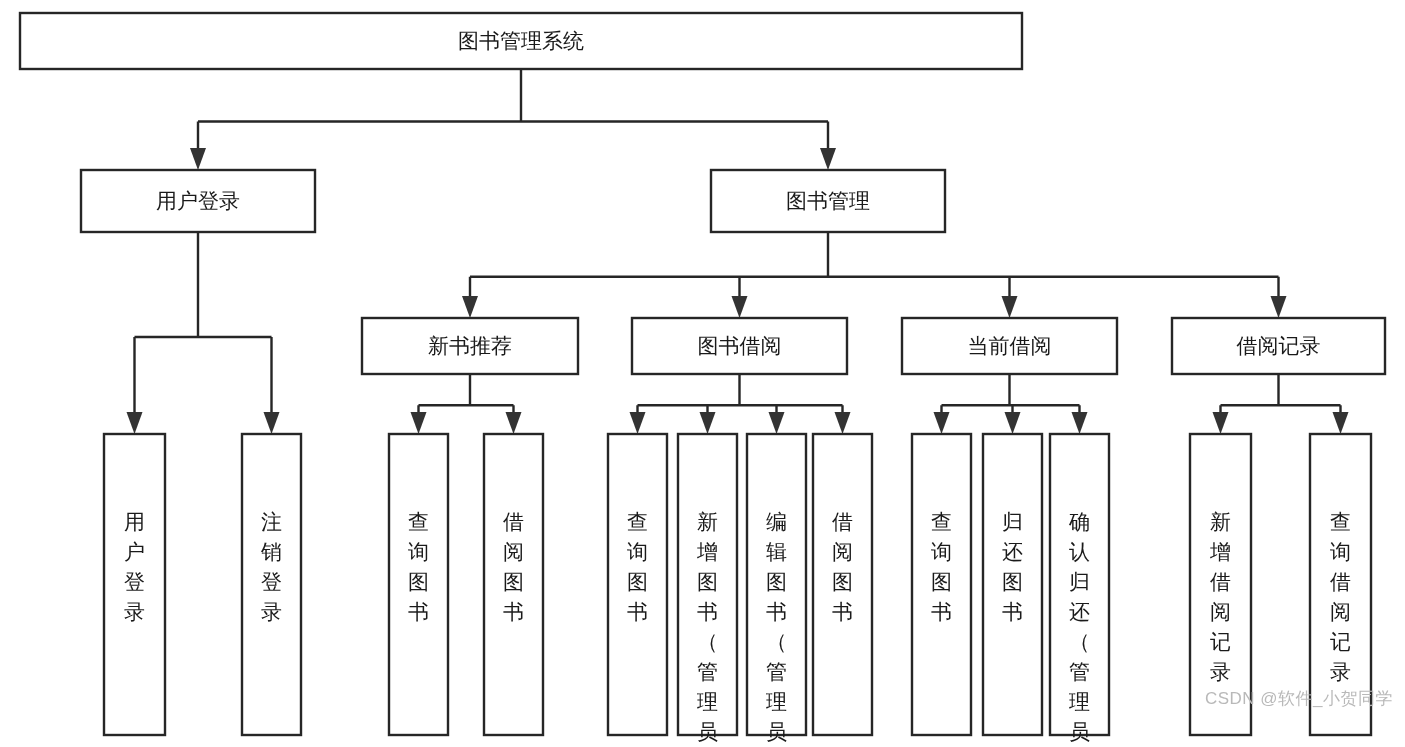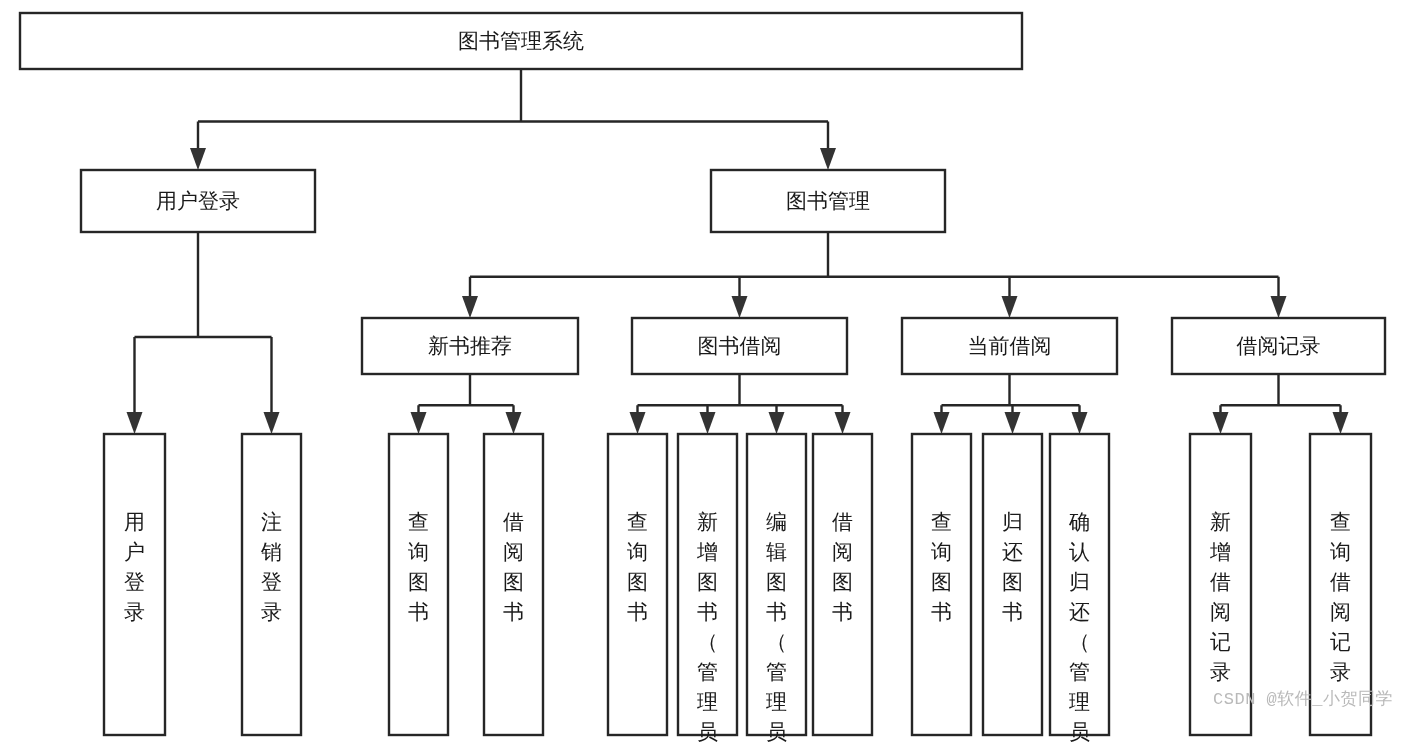--- a/index.html
+++ b/index.html
@@ -23,21 +23,21 @@
     font-family:"Liberation Sans","DejaVu Sans",sans-serif;
     font-size:21px;
     fill:#1a1a1a;
     text-anchor:middle;
   }
   .connector{stroke:#262626;stroke-width:2.4;fill:none;}
   .arrow-head{fill:#333333;stroke:none;}
   .watermark{
     position:absolute;
     right:12px;bottom:4px;
-    font-family:Liberation Mono, monospace;
+    font-family:Liberation Sans, sans-serif;
     font-size:17px;
     color:#b9b9b9;
     white-space:nowrap;
     letter-spacing:0.5px;
   }
 </style>
 </head>
 <body>
 
 <div id="diagram-root">

